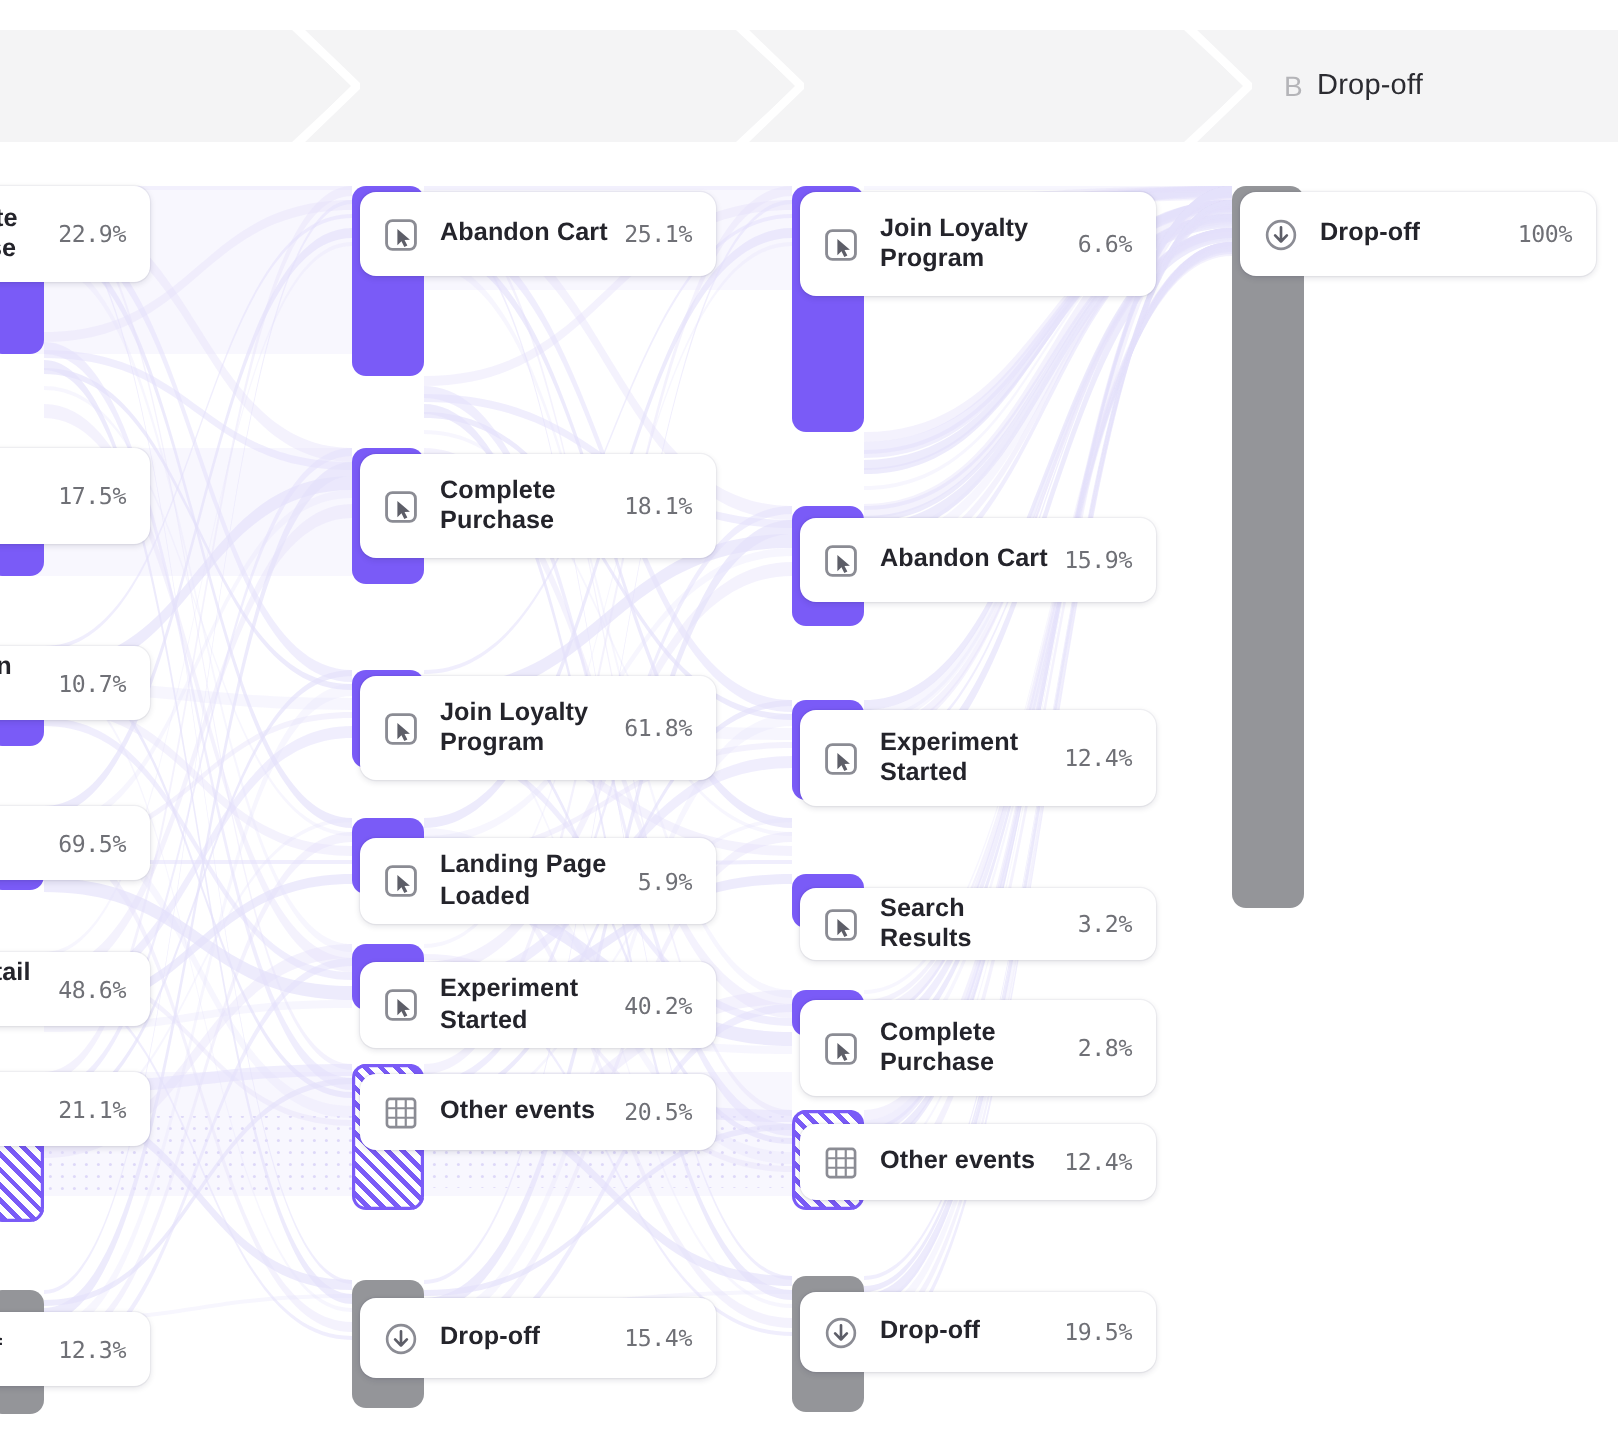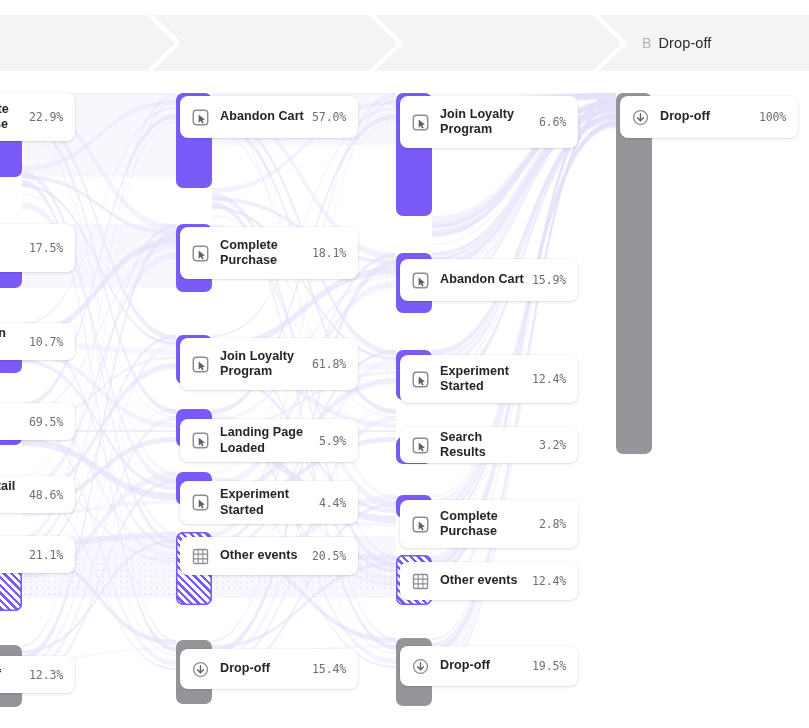--- a/index.html
+++ b/index.html
@@ -361,21 +361,21 @@
       </div>
     </div>
     <div class="node" style="left: 0px; top: 0px;">
       <div class="bar purple" style="left: 176px; top: 22px; width: 36px; height: 95px;"></div>
       <div class="card" style="left: 180px; top: 25px; width: 178px; height: 42px;">
         <svg viewBox="0 0 20 20" class="ic">
           <rect x="2.4" y="2.4" width="15.2" height="15.2" rx="3.1" fill="none" stroke="#8b8c94" stroke-width="1.5"></rect>
           <path d="M8.1 6.9 L8.1 15.4 L10.25 13.35 L11.75 16.3 L13.35 15.5 L11.85 12.6 L14.7 12.45 Z" fill="#5d5e68"></path>
         </svg>
         <span class="nm">Abandon Cart</span>
-        <span class="pc">57.0%</span>
+        <span class="pc">25.1%</span>
       </div>
     </div>
     <div class="node" style="left: 0px; top: 0px;">
       <div class="bar purple" style="left: 176px; top: 153px; width: 36px; height: 68px;"></div>
       <div class="card" style="left: 180px; top: 156px; width: 178px; height: 52px;">
         <svg viewBox="0 0 20 20" class="ic">
           <rect x="2.4" y="2.4" width="15.2" height="15.2" rx="3.1" fill="none" stroke="#8b8c94" stroke-width="1.5"></rect>
           <path d="M8.1 6.9 L8.1 15.4 L10.25 13.35 L11.75 16.3 L13.35 15.5 L11.85 12.6 L14.7 12.45 Z" fill="#5d5e68"></path>
         </svg>
         <span class="nm">Complete
@@ -409,21 +409,21 @@
     </div>
     <div class="node" style="left: 0px; top: 0px;">
       <div class="bar purple" style="left: 176px; top: 401px; width: 36px; height: 33px;"></div>
       <div class="card" style="left: 180px; top: 410px; width: 178px; height: 43px;">
         <svg viewBox="0 0 20 20" class="ic">
           <rect x="2.4" y="2.4" width="15.2" height="15.2" rx="3.1" fill="none" stroke="#8b8c94" stroke-width="1.5"></rect>
           <path d="M8.1 6.9 L8.1 15.4 L10.25 13.35 L11.75 16.3 L13.35 15.5 L11.85 12.6 L14.7 12.45 Z" fill="#5d5e68"></path>
         </svg>
         <span class="nm">Experiment
 Started</span>
-        <span class="pc">4.4%</span>
+        <span class="pc">40.2%</span>
       </div>
     </div>
     <div class="node" style="left: 0px; top: 0px;">
       <div class="bar hatch" style="left: 176px; top: 461px; width: 36px; height: 73px;"></div>
       <div class="card" style="left: 180px; top: 466px; width: 178px; height: 38px;">
         <svg viewBox="0 0 20 20" class="ic">
           <rect x="2.6" y="2.6" width="14.8" height="14.8" rx="1.6" fill="none" stroke="#8b8c94" stroke-width="1.4"></rect>
           <path d="M7.5 2.8 V17.2 M12.5 2.8 V17.2 M2.8 7.5 H17.2 M2.8 12.5 H17.2" stroke="#8b8c94" stroke-width="1.15"></path>
         </svg>
         <span class="nm">Other events</span>
@@ -471,21 +471,21 @@
           <rect x="2.4" y="2.4" width="15.2" height="15.2" rx="3.1" fill="none" stroke="#8b8c94" stroke-width="1.5"></rect>
           <path d="M8.1 6.9 L8.1 15.4 L10.25 13.35 L11.75 16.3 L13.35 15.5 L11.85 12.6 L14.7 12.45 Z" fill="#5d5e68"></path>
         </svg>
         <span class="nm">Experiment
 Started</span>
         <span class="pc">12.4%</span>
       </div>
     </div>
     <div class="node" style="left: 0px; top: 0px;">
       <div class="bar purple" style="left: 396px; top: 366px; width: 36px; height: 27px;"></div>
-      <div class="card" style="left: 400px; top: 356px; width: 178px; height: 36px;">
+      <div class="card" style="left: 400px; top: 373px; width: 178px; height: 36px;">
         <svg viewBox="0 0 20 20" class="ic">
           <rect x="2.4" y="2.4" width="15.2" height="15.2" rx="3.1" fill="none" stroke="#8b8c94" stroke-width="1.5"></rect>
           <path d="M8.1 6.9 L8.1 15.4 L10.25 13.35 L11.75 16.3 L13.35 15.5 L11.85 12.6 L14.7 12.45 Z" fill="#5d5e68"></path>
         </svg>
         <span class="nm">Search Results</span>
         <span class="pc">3.2%</span>
       </div>
     </div>
     <div class="node" style="left: 0px; top: 0px;">
       <div class="bar purple" style="left: 396px; top: 424px; width: 36px; height: 23px;"></div>

